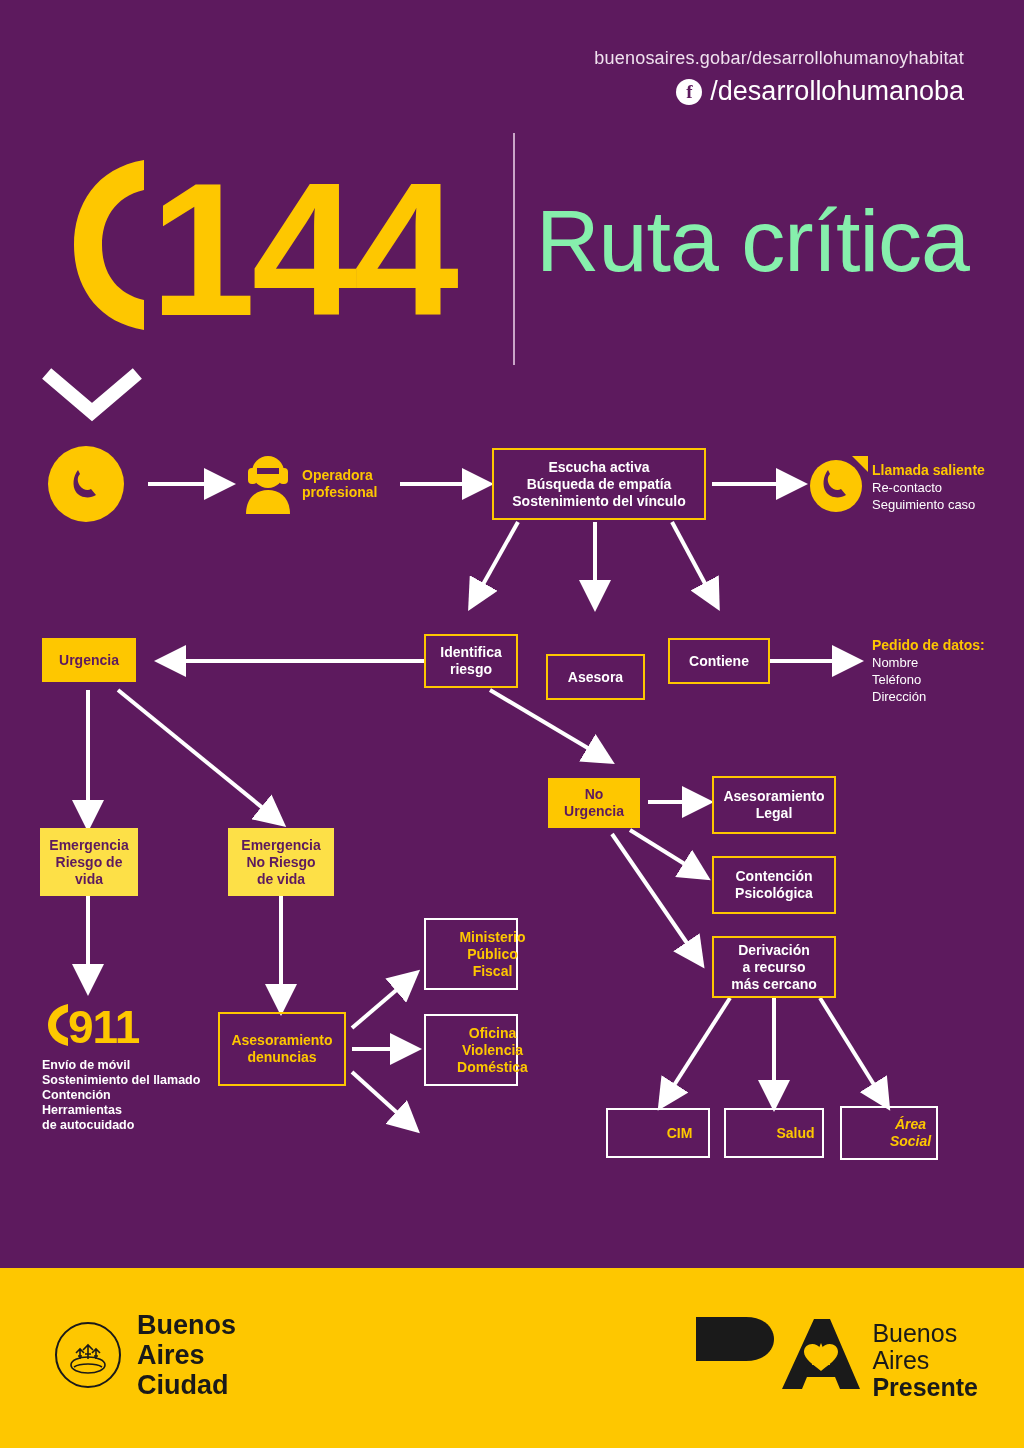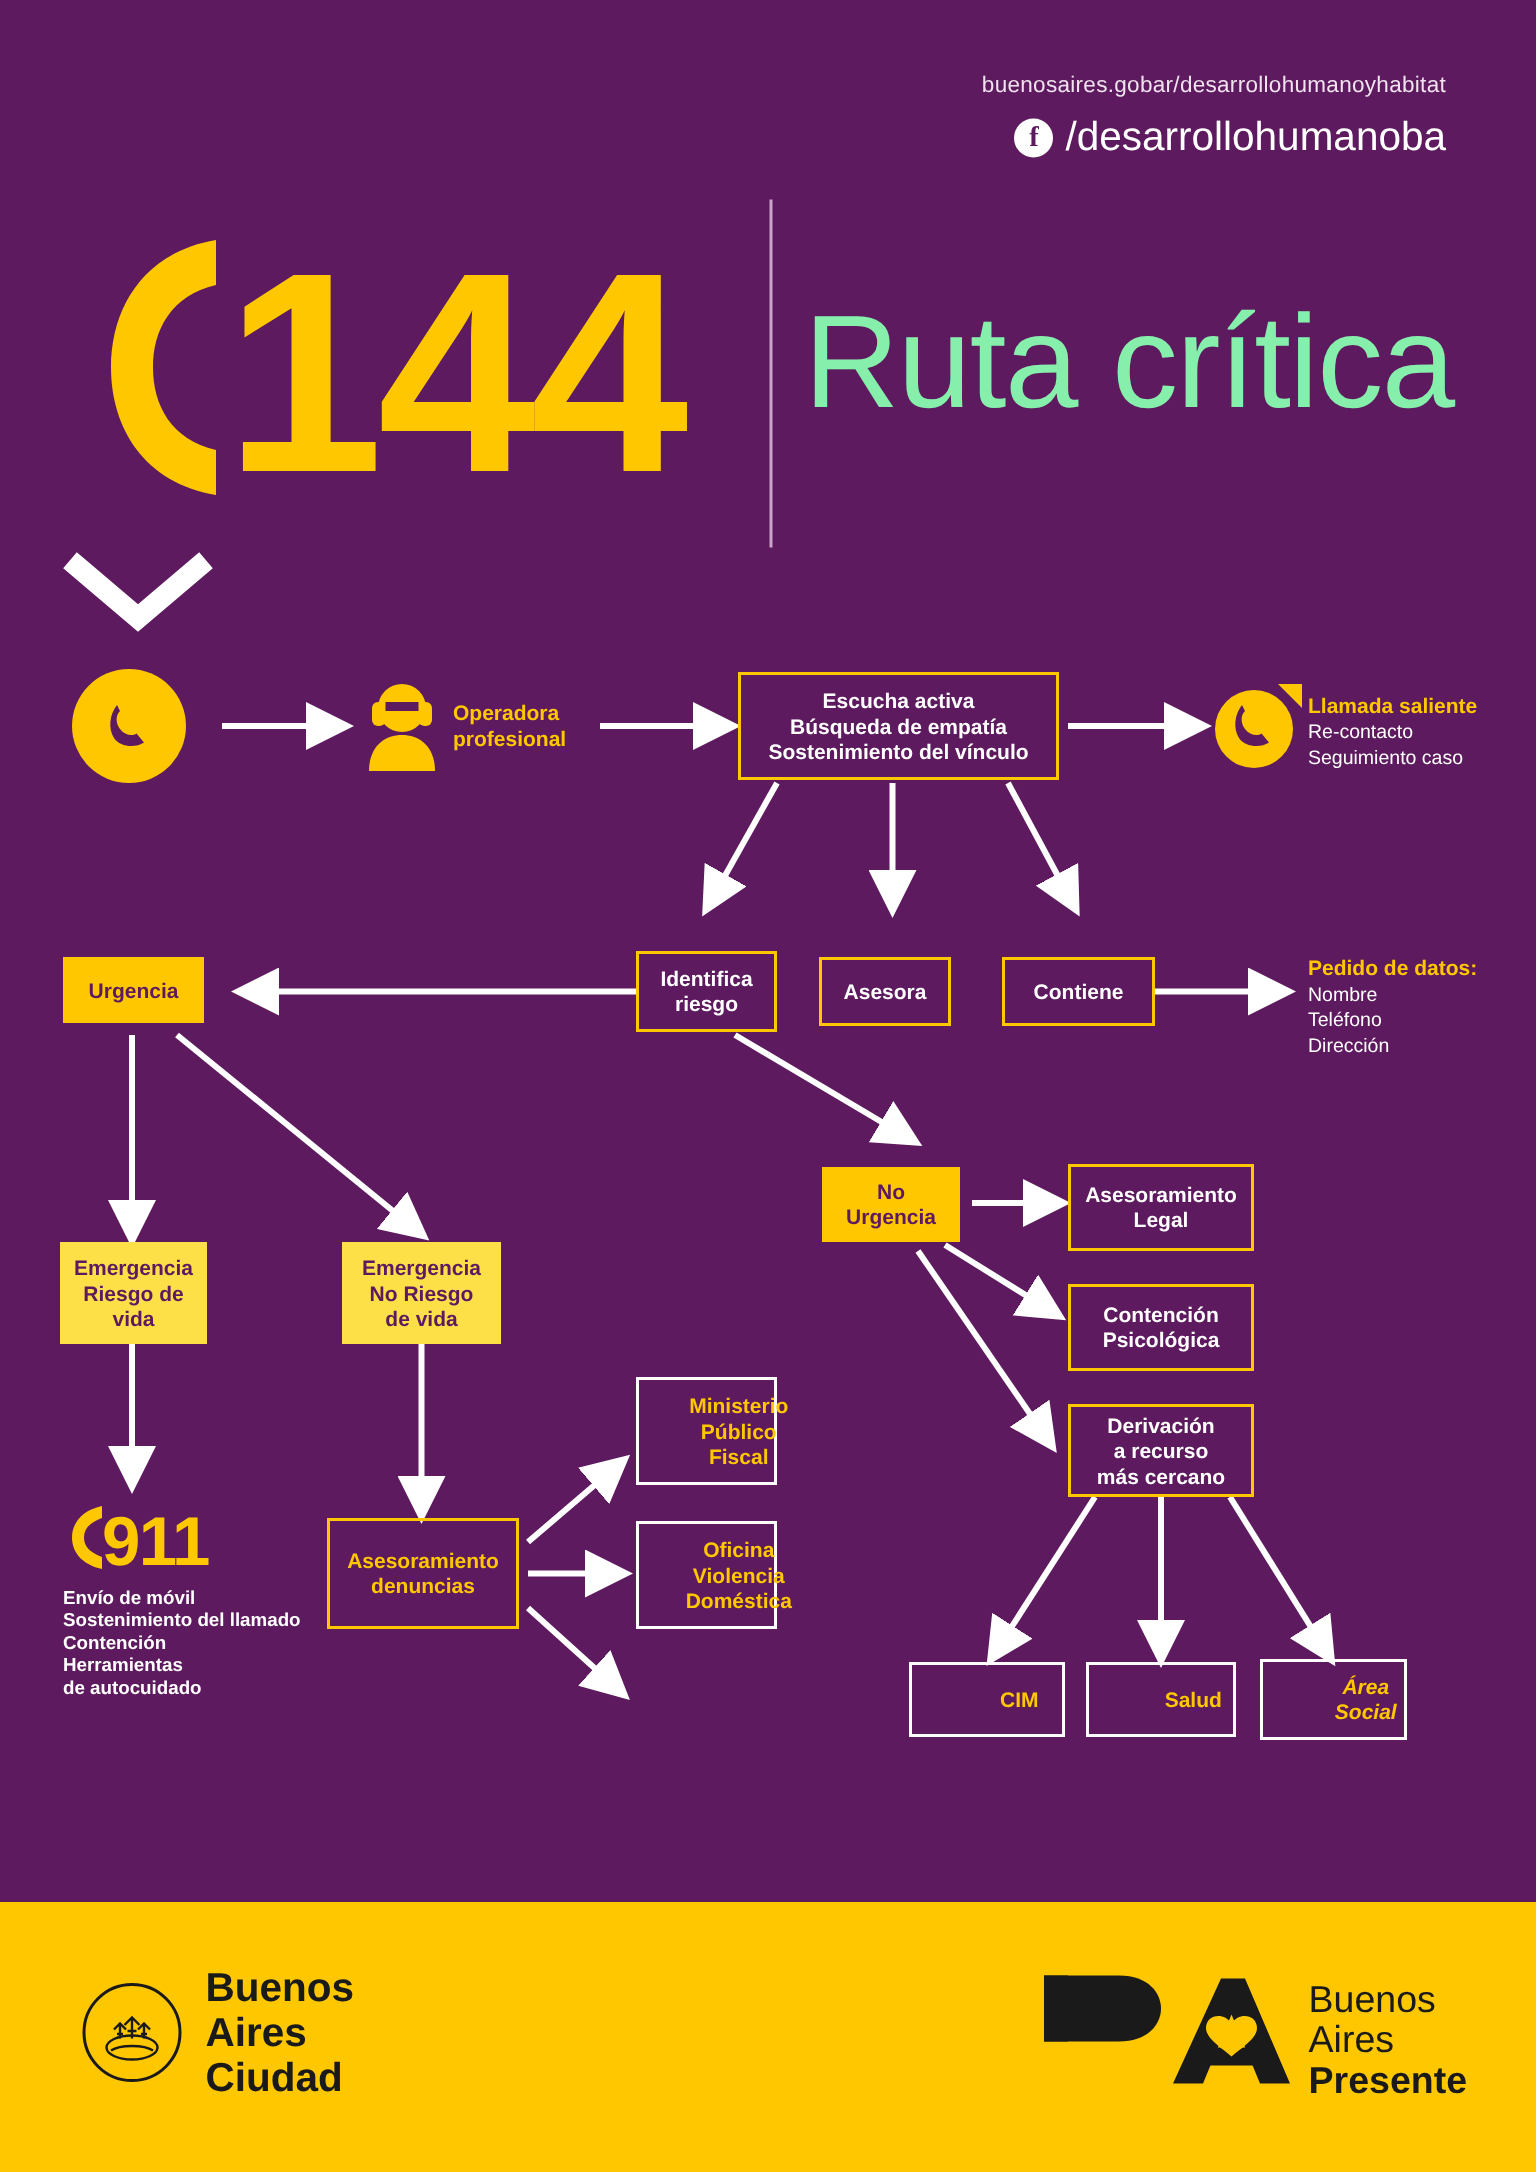--- a/index.html
+++ b/index.html
@@ -9,21 +9,21 @@
     font-family:"Liberation Sans", sans-serif;
     position:relative;
     overflow:hidden;
   }
   .canvas{position:absolute;left:0;top:0;width:1024px;height:1448px;}
   svg.lines{position:absolute;left:0;top:0;width:1024px;height:1448px;pointer-events:none;}
 
   
   .url{
     position:absolute;right:60px;top:48px;
-    color:#f0e2ef;font-size:15px;letter-spacing:.2px;text-align:center;
+    color:#f0e2ef;font-size:18px;letter-spacing:.2px;text-align:center;
   }
   .fb{
     position:absolute;right:60px;top:76px;
     color:#ffffff;font-size:27px;display:flex;align-items:center;gap:8px;
   }
   .fb .fbicon{
     width:26px;height:26px;border-radius:50%;background:#ffffff;color:#5d1a5e;
     font-weight:bold;font-size:19px;line-height:26px;text-align:center;
     font-family:"Liberation Serif", serif;
   }
@@ -198,21 +198,21 @@
     <span>Re-contacto</span><br>
     <span>Seguimiento caso</span>
   </div>
 
   <div class="box b-outline-yellow" style="left:424px;top:634px;width:94px;height:54px;">
     <div>
       <span>Identifica</span><br>
       <span>riesgo</span>
     </div>
   </div>
-  <div class="box b-outline-yellow" style="left:546px;top:638px;width:88px;height:46px;">
+  <div class="box b-outline-yellow" style="left:546px;top:654px;width:99px;height:46px;">
     <span>Asesora</span>
   </div>
   <div class="box b-outline-yellow" style="left:668px;top:638px;width:102px;height:46px;">
     <span>Contiene</span>
   </div>
 
   <div class="labeltxt yellow" style="left:872px;top:637px;">
     <span>Pedido de datos:</span>
   </div>
   <div class="labeltxt white plain" style="left:872px;top:654px;font-size:13px;">

